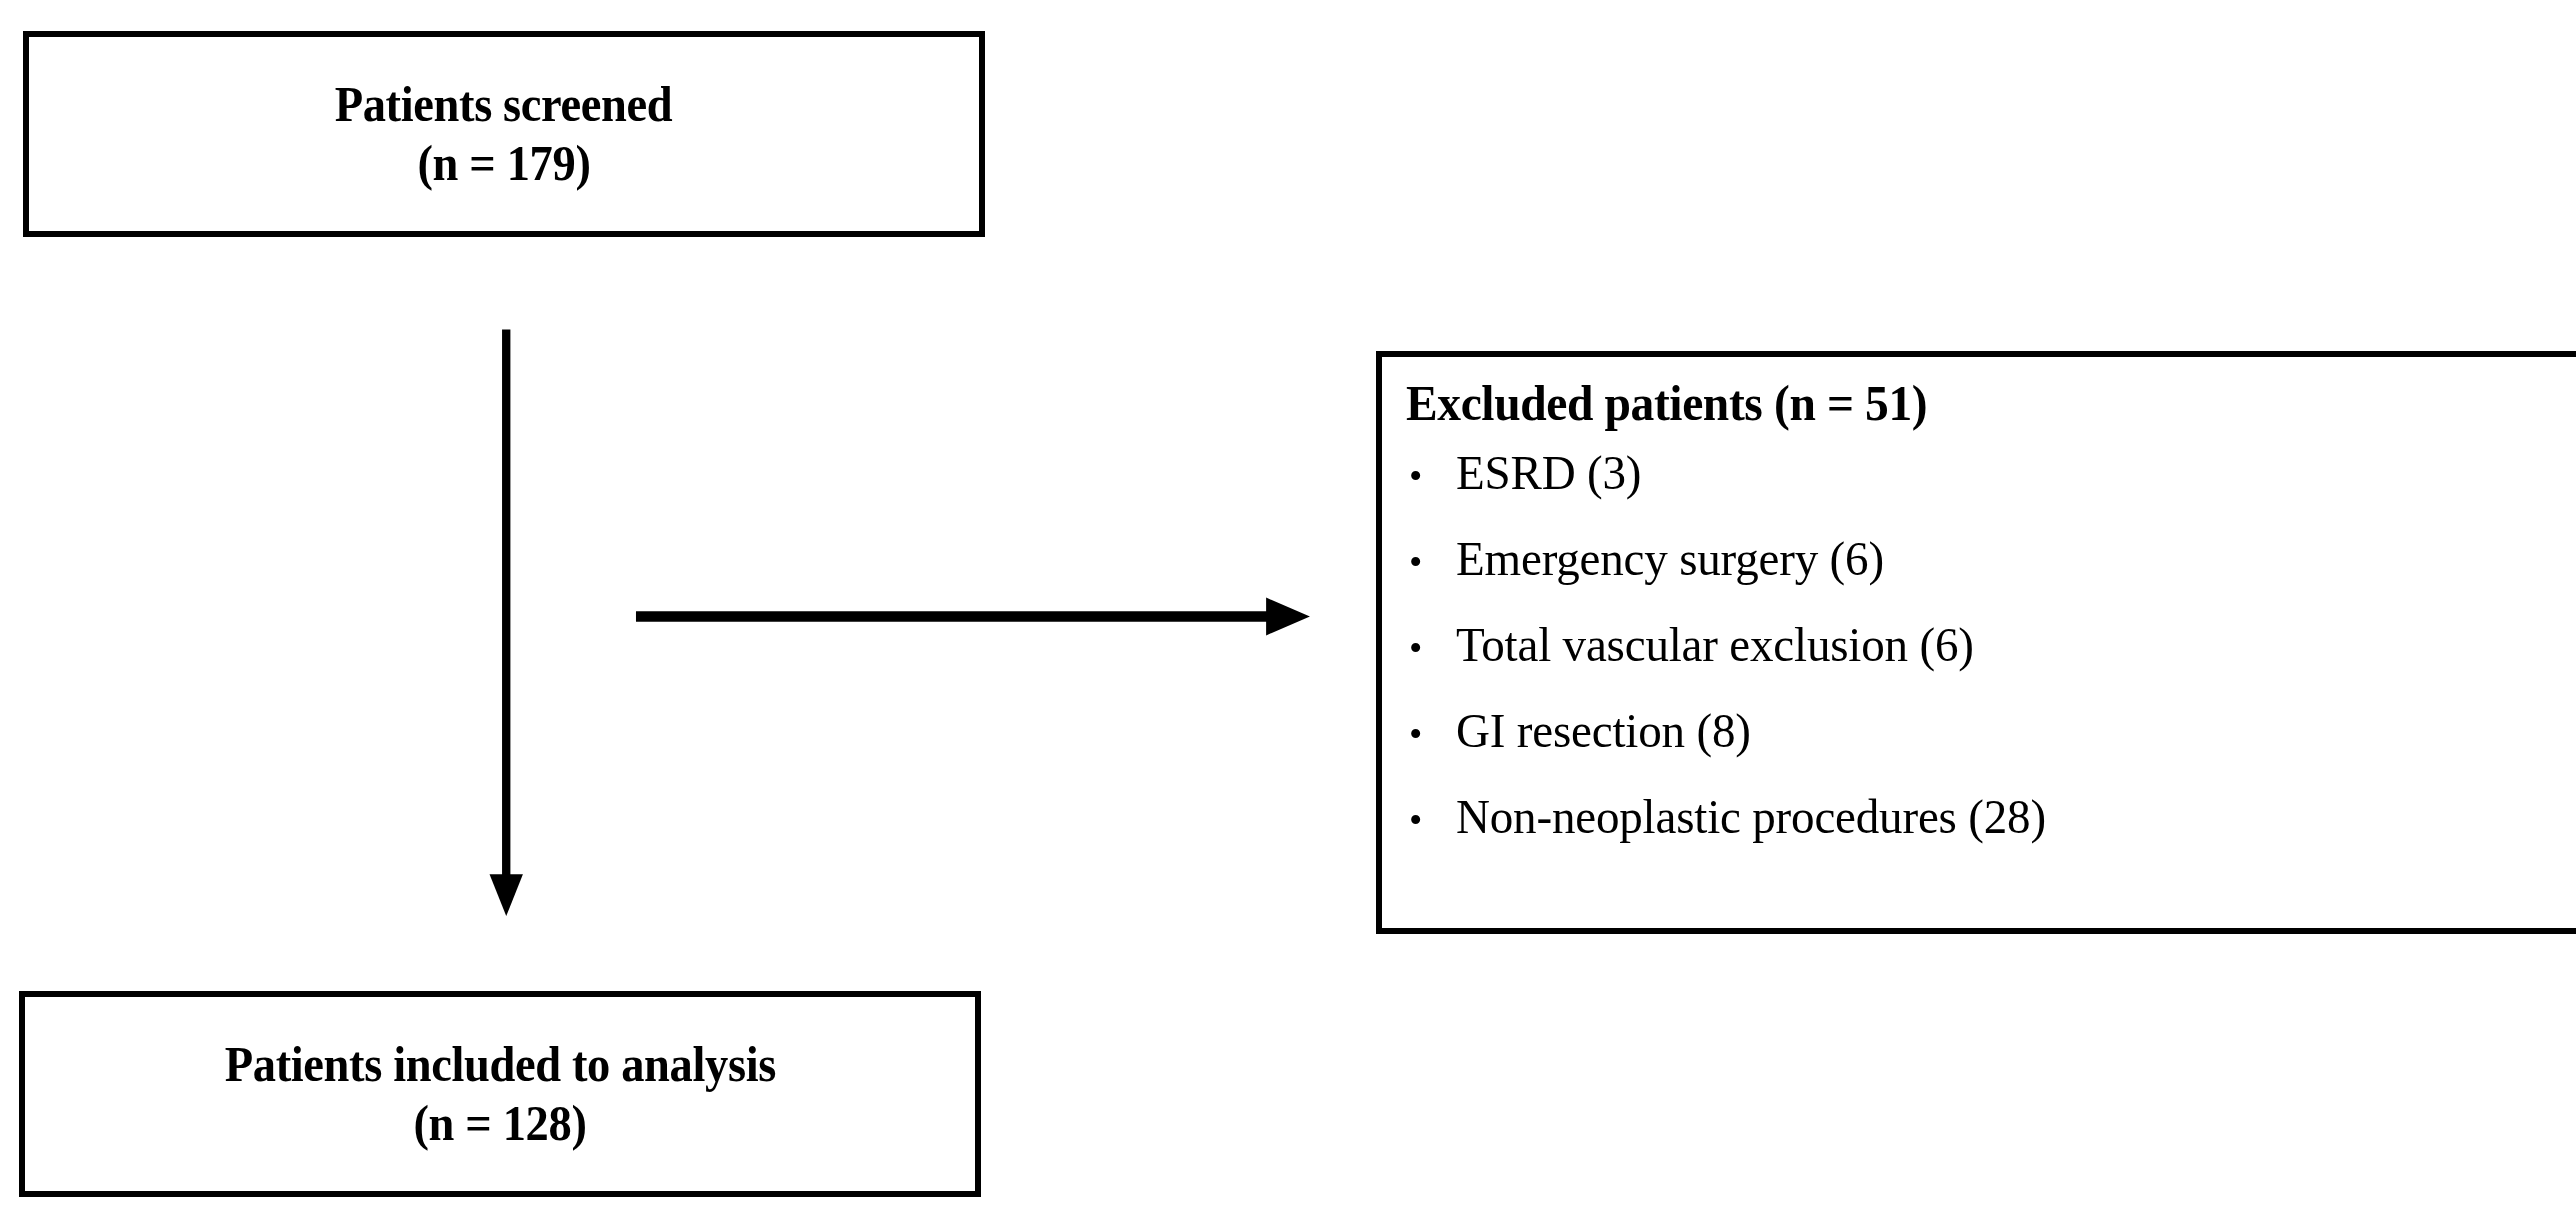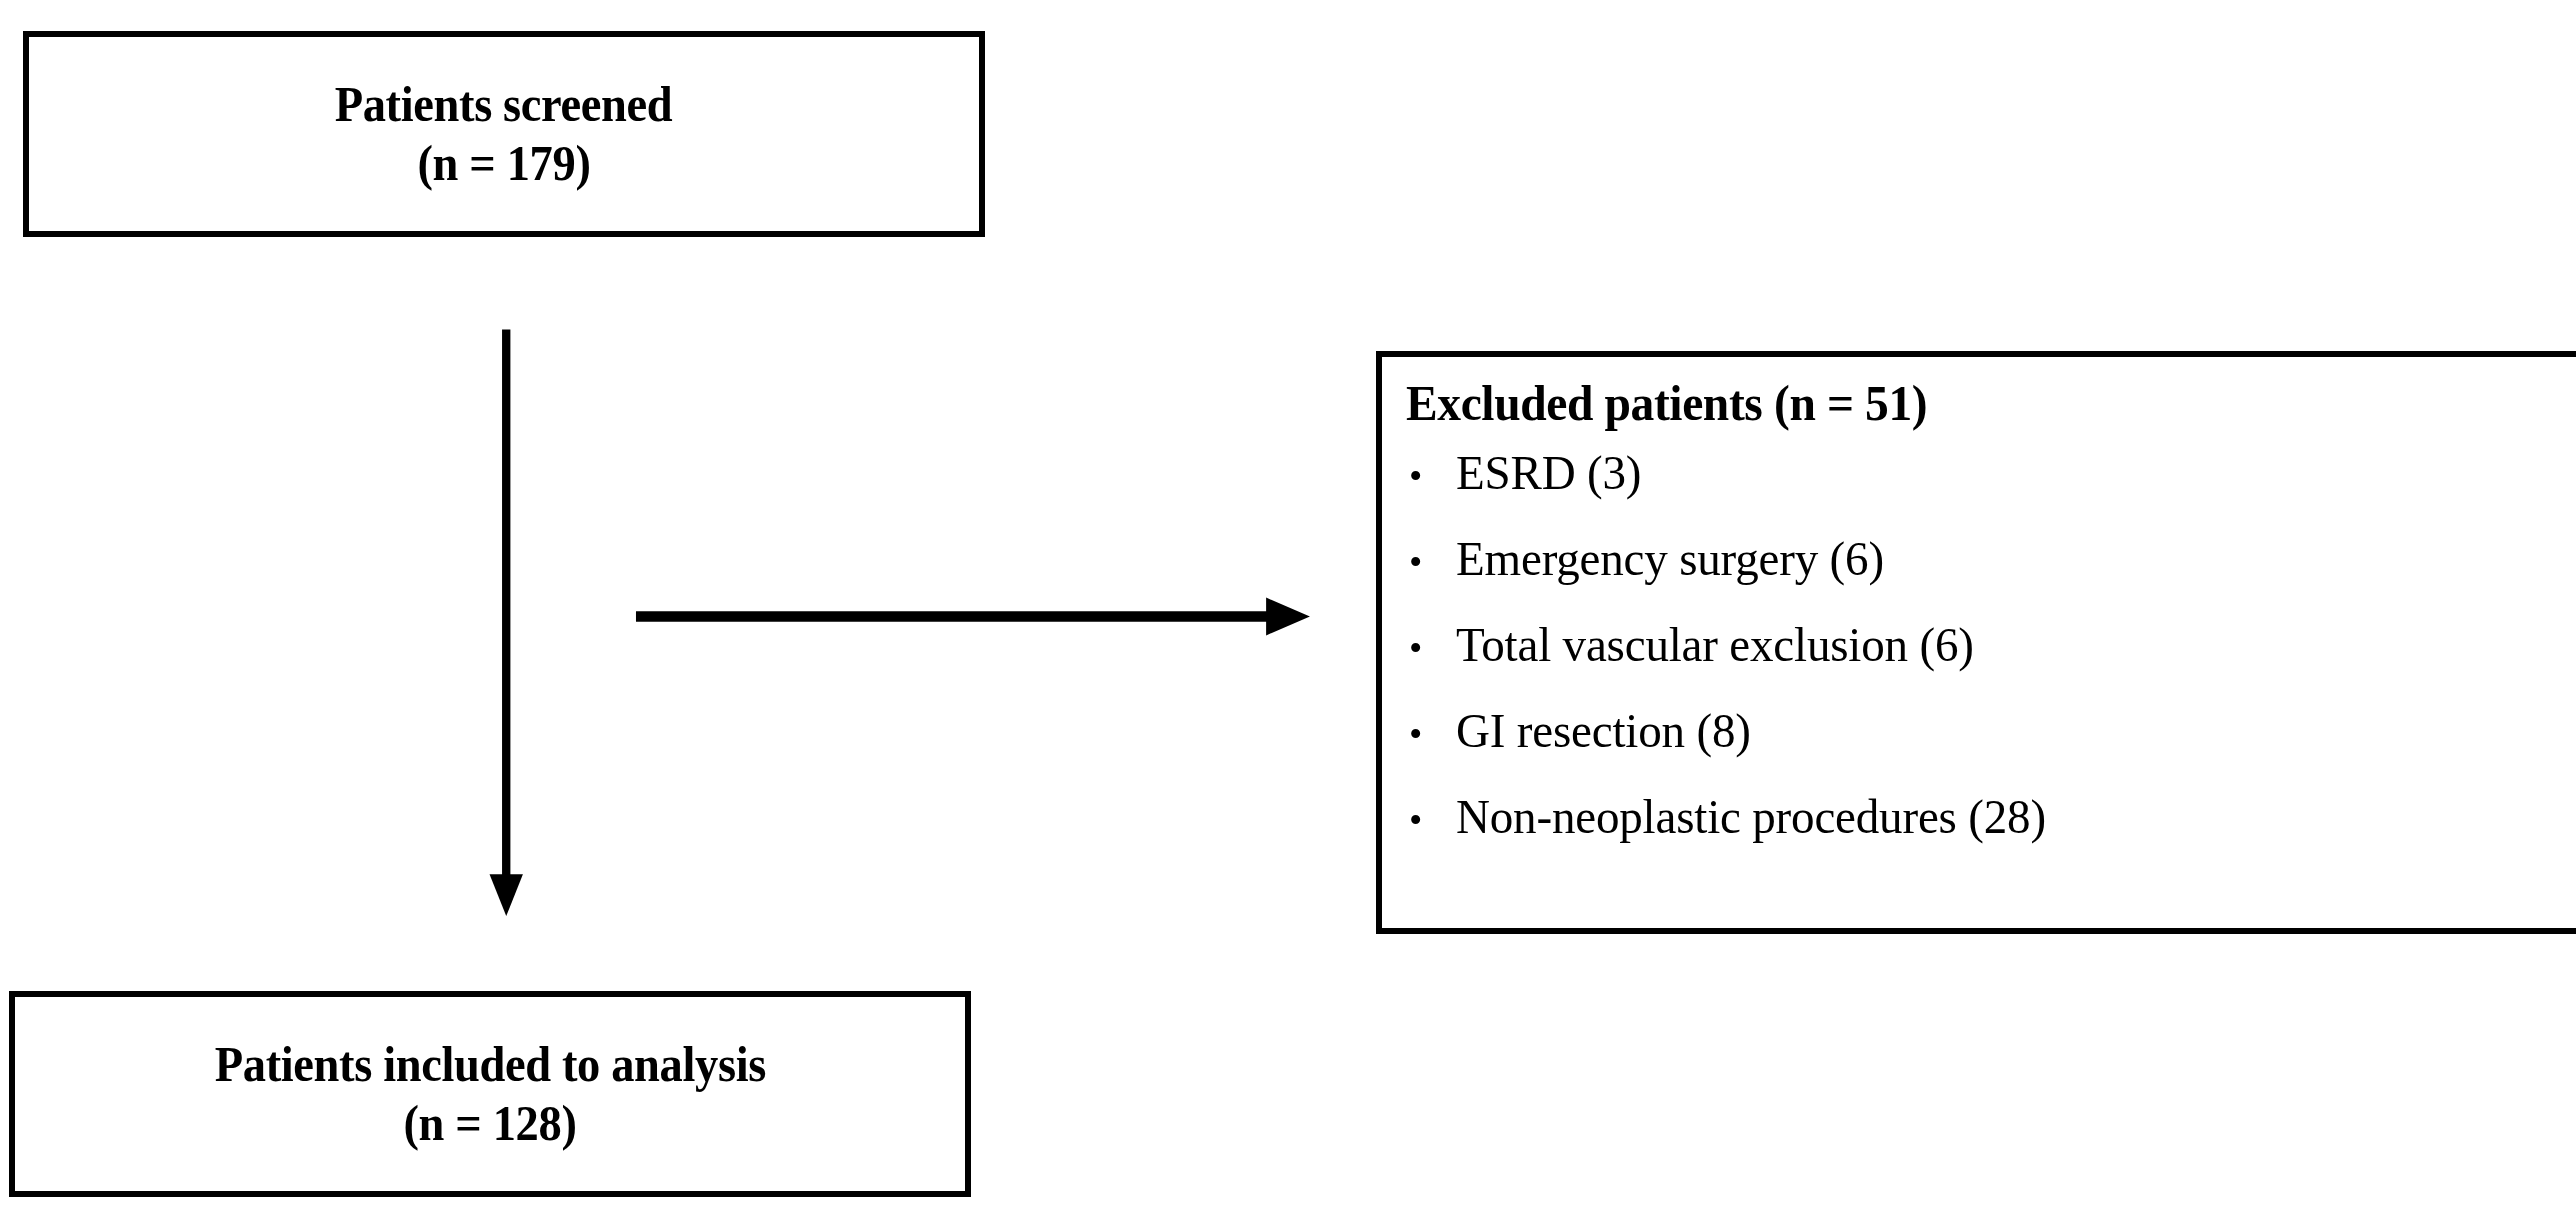--- a/index.html
+++ b/index.html
@@ -46,21 +46,21 @@
   
   #box-screened {
     left: 23px;
     top: 31px;
     width: 962px;
     height: 206px;
   }
 
   
   #box-included {
-    left: 9px;
+    left: 19px;
     top: 991px;
     width: 962px;
     height: 206px;
   }
 
   
   #box-excluded {
     left: 1376px;
     top: 351px;
     width: 1365px;

